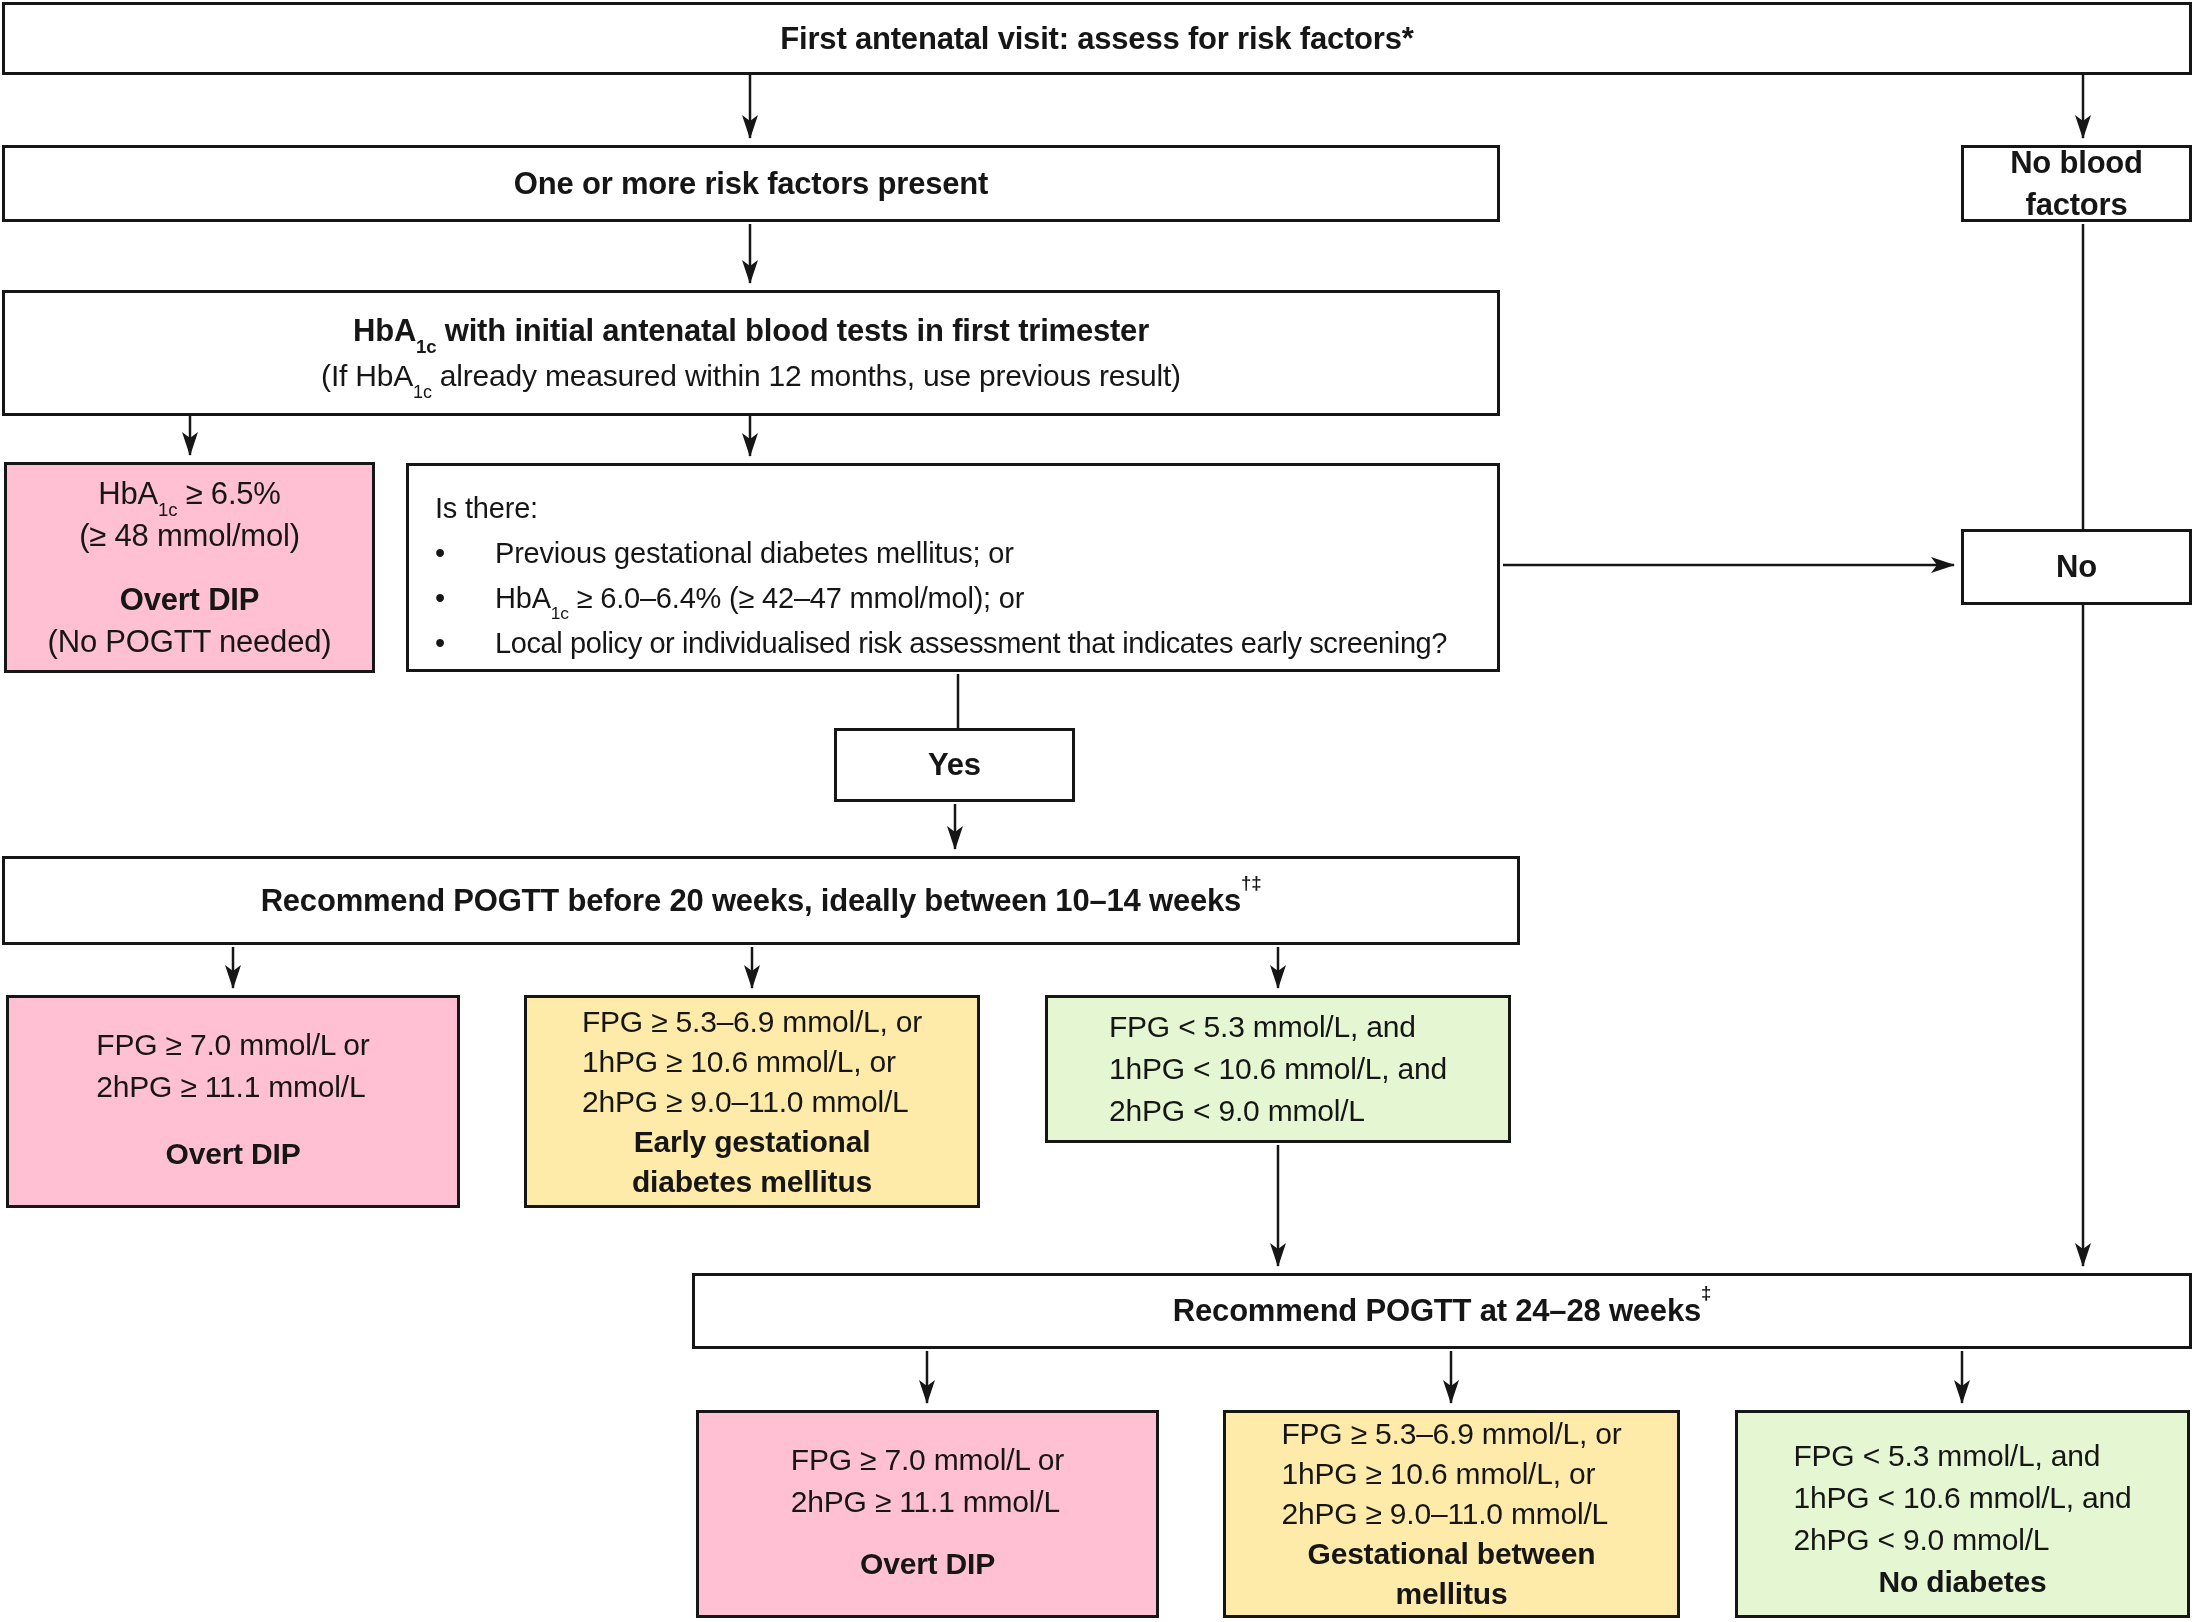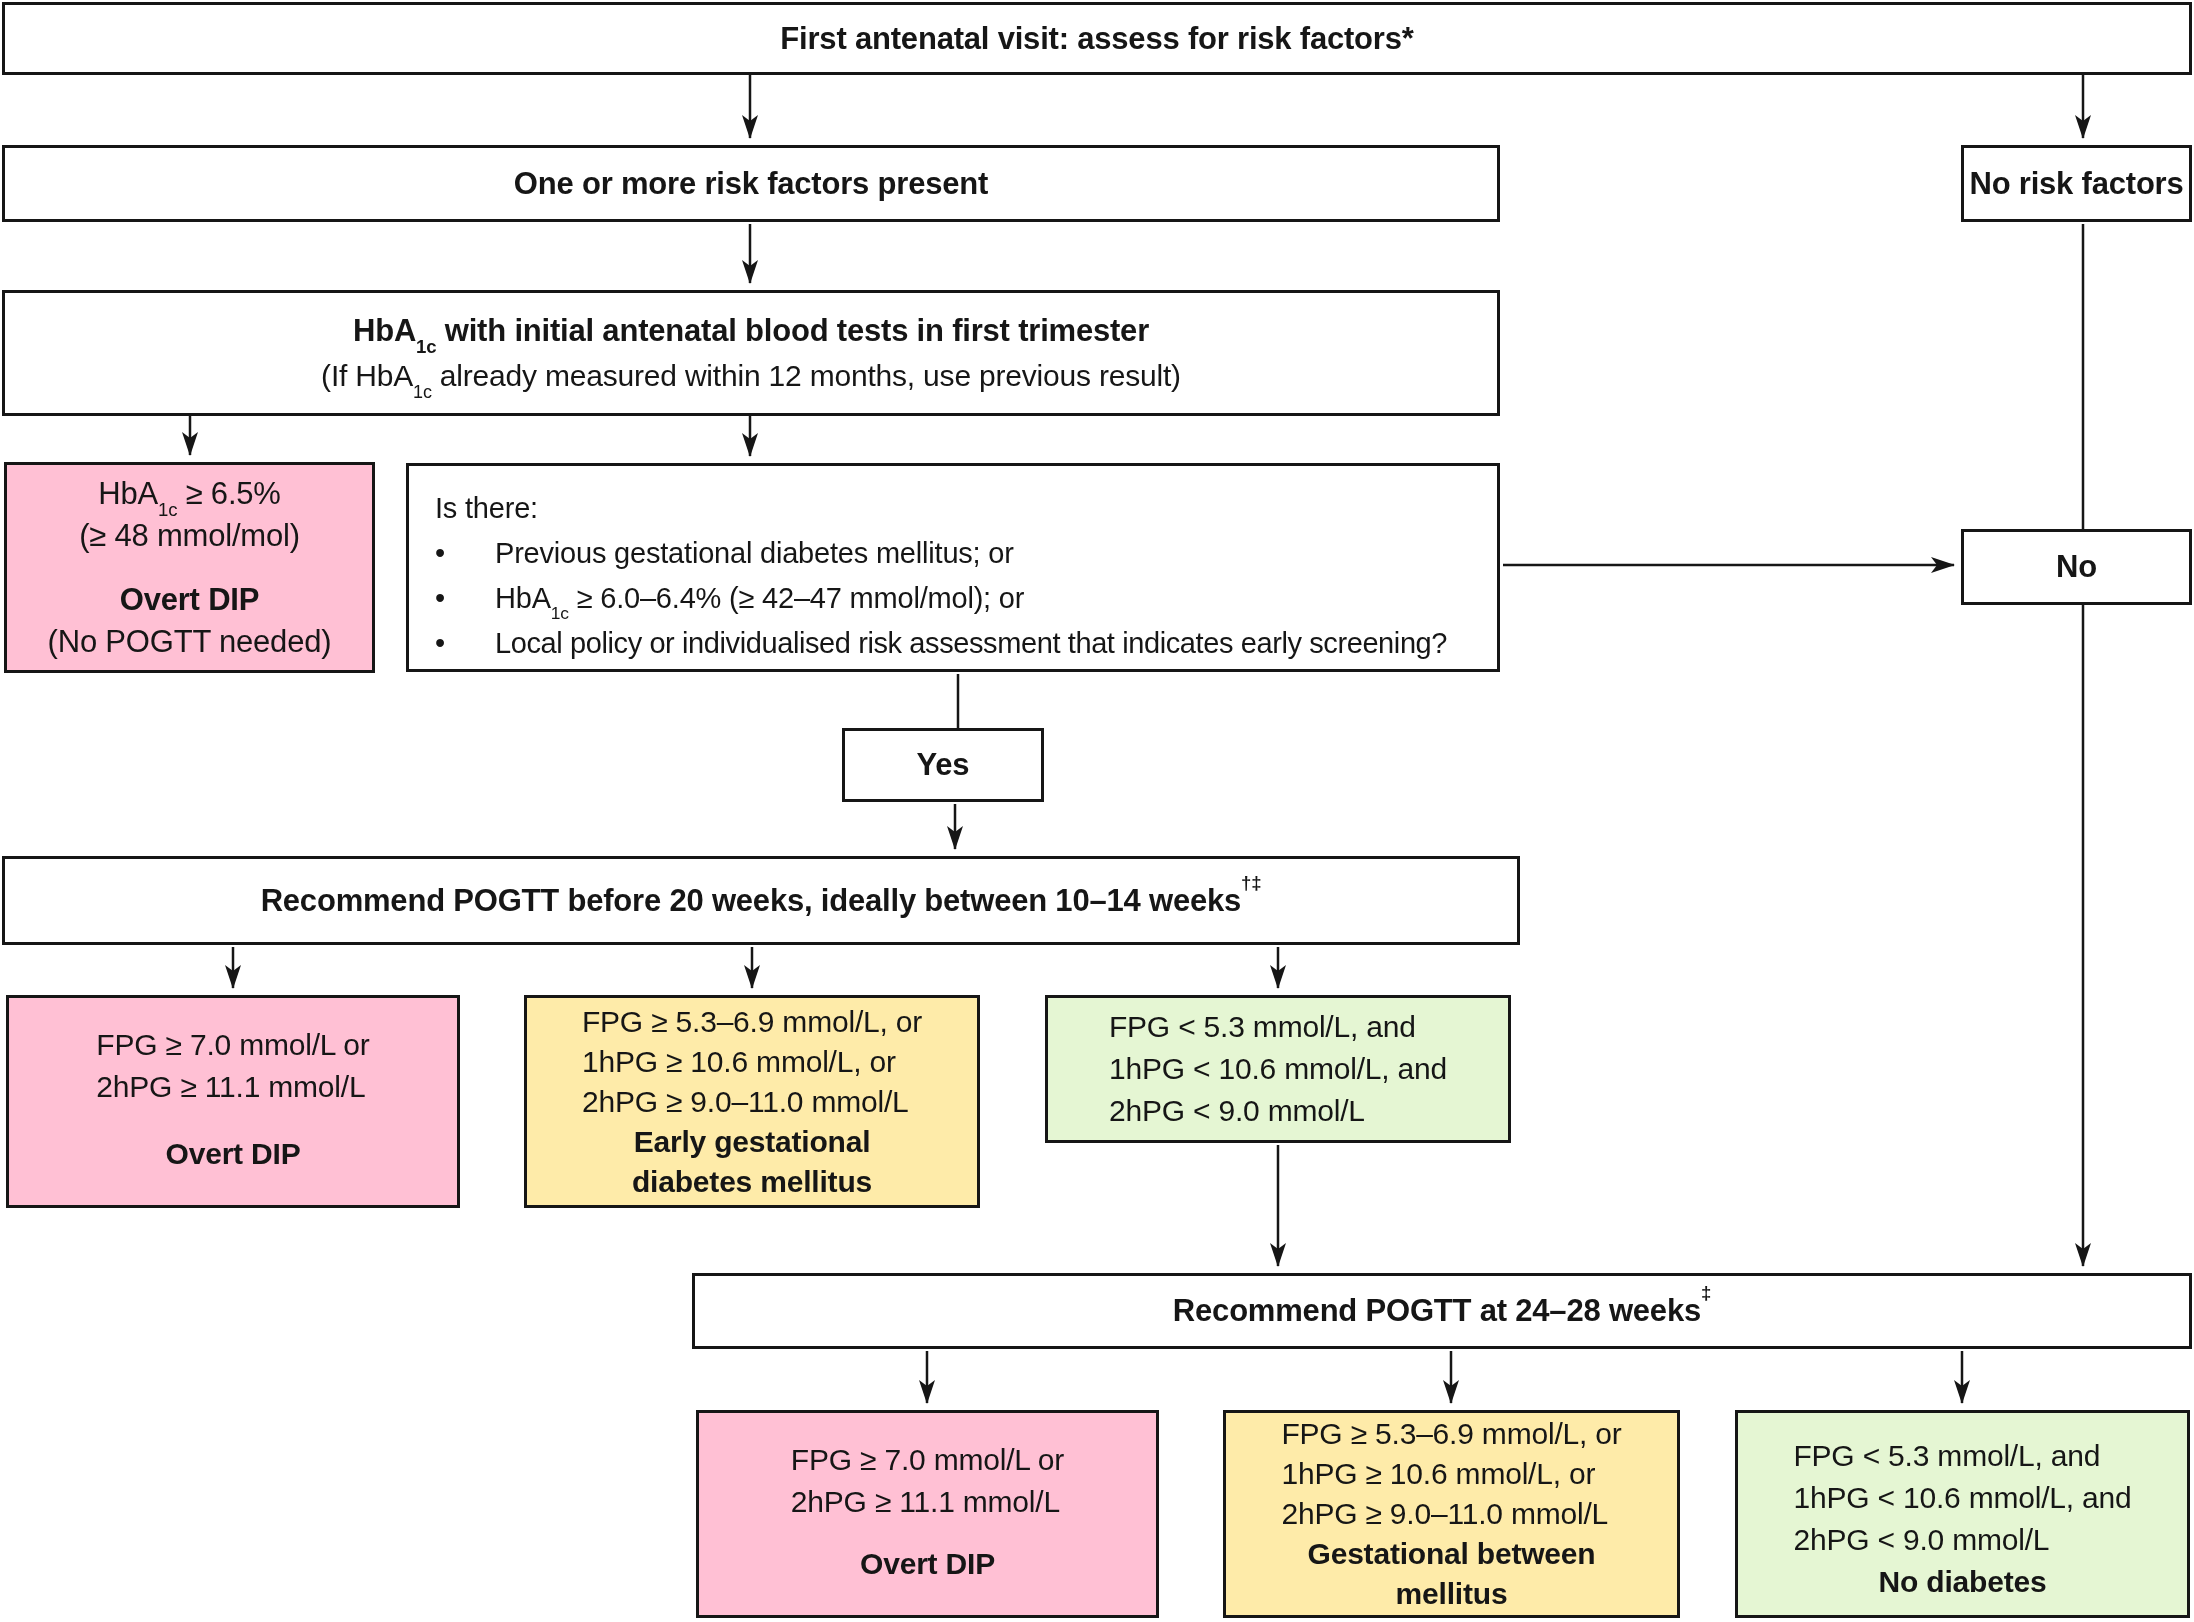--- a/index.html
+++ b/index.html
@@ -63,21 +63,21 @@
   </svg>
 
   <div class="box hdr" style="left:2px;top:2px;width:2190px;height:73px;">
     <span>First antenatal visit: assess for risk factors*</span>
   </div>
 
   <div class="box hdr" style="left:2px;top:145px;width:1498px;height:77px;">
     <span>One or more risk factors present</span>
   </div>
   <div class="box hdr" style="left:1961px;top:145px;width:231px;height:77px;">
-    <span>No risk factors</span>
+    <span>No blood factors</span>
   </div>
 
   <div class="box" style="left:2px;top:290px;width:1498px;height:126px;line-height:45px;">
     <div class="b600" style="font-size:31px;">
       <span>HbA</span><sub class="sub">1c</sub><span> with initial antenatal blood tests in first trimester</span>
     </div>
     <div class="b400">
       <span>(If HbA</span><sub class="sub">1c</sub><span> already measured within 12 months, use previous result)</span>
     </div>
   </div>
@@ -104,21 +104,21 @@
     <div class="bullet-row">
       <span class="bullet-dot">•</span>
       <span style="white-space:nowrap;letter-spacing:-0.4px;">Local policy or individualised risk assessment that indicates early screening?</span>
     </div>
   </div>
 
   <div class="box hdr" style="left:1961px;top:529px;width:231px;height:76px;">
     <span>No</span>
   </div>
 
-  <div class="box hdr" style="left:834px;top:728px;width:202px;height:74px;margin-left:8px;">
+  <div class="box hdr" style="left:834px;top:728px;width:241px;height:74px;">
     <span>Yes</span>
   </div>
 
   <div class="box hdr" style="left:2px;top:856px;width:1518px;height:89px;align-items:center;">
     <span><span>Recommend POGTT before 20 weeks, ideally between 10–14 weeks</span><sup class="sup">†‡</sup></span>
   </div>
 
   <div class="box pink spread" style="left:6px;top:995px;width:454px;height:213px;padding:26px 0 30px;">
     <div class="criteria">
       <div>FPG ≥ 7.0 mmol/L or</div>

